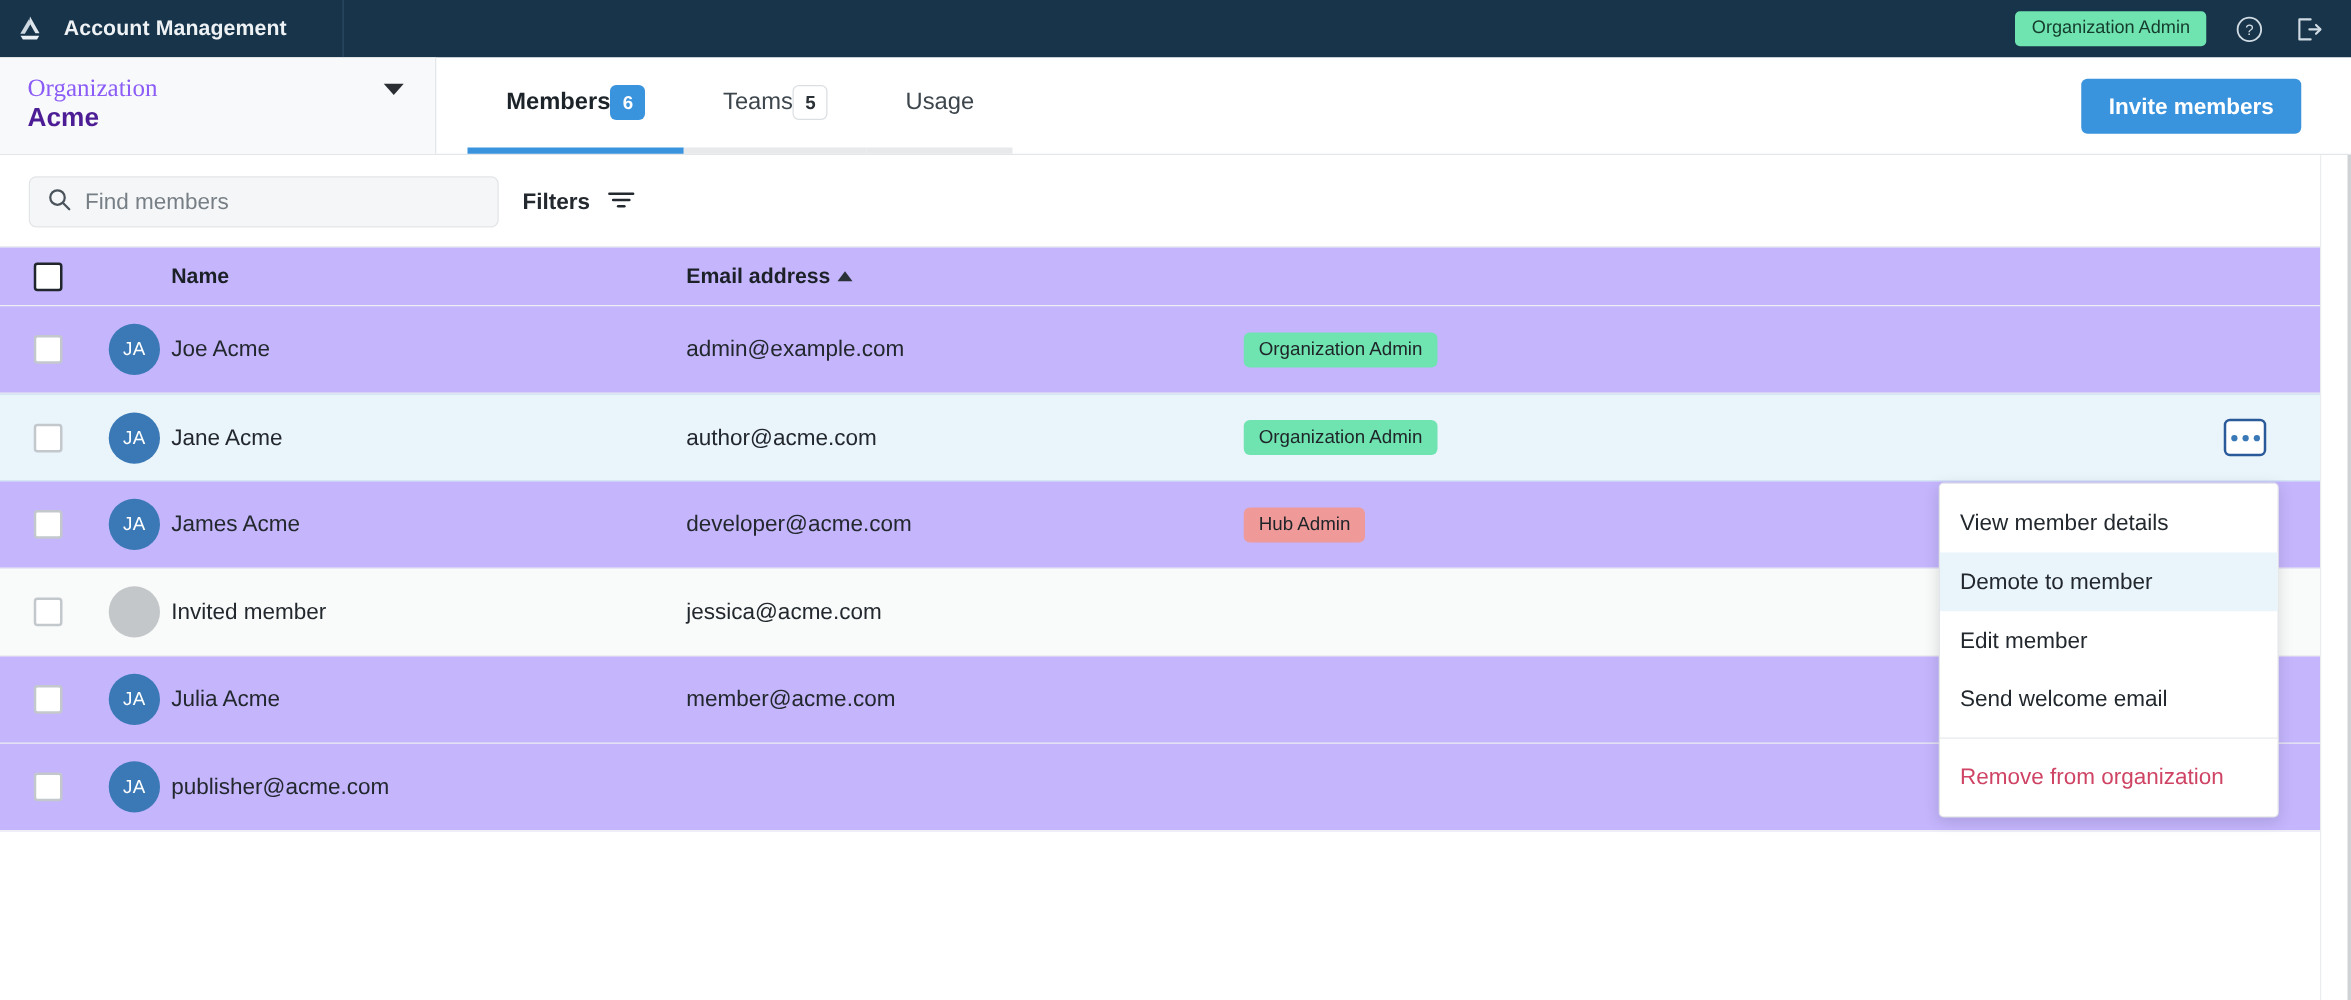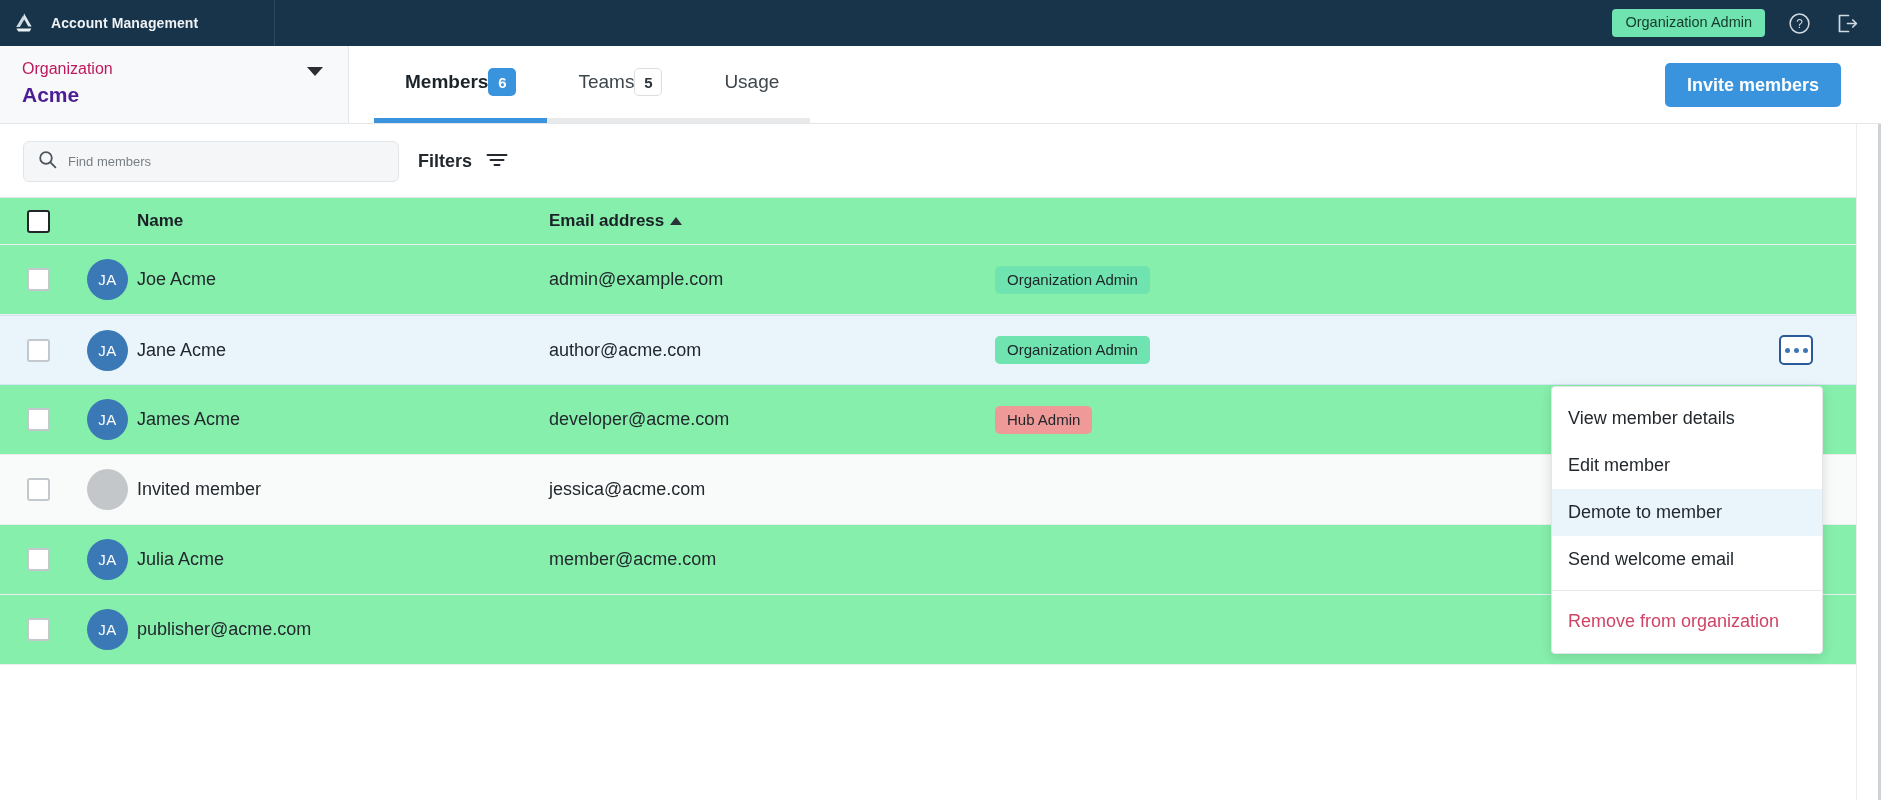--- a/index.html
+++ b/index.html
@@ -27,21 +27,21 @@
     height: 46px;
     display: flex;
     align-items: center;
     gap: 14px;
     padding-left: 11px;
     border-right: 1px solid #2c4a61;
   }
   .brand-logo { width: 26px; height: 26px; display: block; }
   .brand-title {
     color: #eef2f5;
-    font-size: 14px;
+    font-size: 17px;
     font-weight: bold;
     letter-spacing: .1px;
     white-space: nowrap;
   }
   .topbar-right {
     position: absolute;
     right: 20px;
     top: 0;
     height: 46px;
     display: flex;
@@ -76,22 +76,23 @@
     position: absolute;
     left: 0; top: 0;
     width: 349px; height: 77px;
     background: #f8f9fa;
     border-right: 1px solid #e4e7ea;
     cursor: pointer;
   }
   .org-label {
     position: absolute;
     left: 22px; top: 14px;
-    font-size: 16px;
-    color: #be185d;
+    font-size: 20px;
+    color: #8b5cf6;
+    font-family: Liberation Serif, serif;
   }
   .org-value {
     position: absolute;
     left: 22px; top: 37px;
     font-size: 21px;
     font-weight: bold;
     color: #4c1d95;
   }
   .org-caret {
     position: absolute;
@@ -182,21 +183,21 @@
     align-items: center;
     padding-left: 14px;
     gap: 11px;
   }
   .search-input {
     flex: 1;
     border: none;
     outline: none;
     background: transparent;
     font-family: inherit;
-    font-size: 13px;
+    font-size: 18px;
     color: #c2410c;
     height: 100%;
   }
   .search-input::placeholder { color: #777f86; }
 
   .filters {
     position: absolute;
     left: 418px; top: 17px;
     height: 41px;
     display: flex;
@@ -208,21 +209,21 @@
     font-size: 18px;
     font-weight: bold;
     color: #23292e;
   }
 
   
   .table {
     position: absolute;
     top: 198px; left: 0;
     width: 1856px;
-    background: #86efac;
+    background: #c4b5fd;
   }
   .row {
     display: flex;
     align-items: center;
     height: 70px;
     position: relative;
     border-bottom: 1px solid #eceef0;
   }
   .row.header {
     height: 47px;
@@ -564,22 +565,22 @@
     <div class="c-avatar">
       <span class="avatar">JA</span>
     </div>
     <div class="c-email">publisher@acme.com</div>
     <div class="c-role"></div>
   </div>
 </div>
 
 <div class="menu">
   <div class="menu-item">View member details</div>
+  <div class="menu-item active">Demote to member</div>
   <div class="menu-item">Edit member</div>
-  <div class="menu-item active">Demote to member</div>
   <div class="menu-item">Send welcome email</div>
   <div class="menu-sep"></div>
   <div class="menu-item danger">Remove from organization</div>
 </div>
 
 <div class="scroll-track">
   <div class="scroll-thumb"></div>
 </div>
 
 </body></html>

